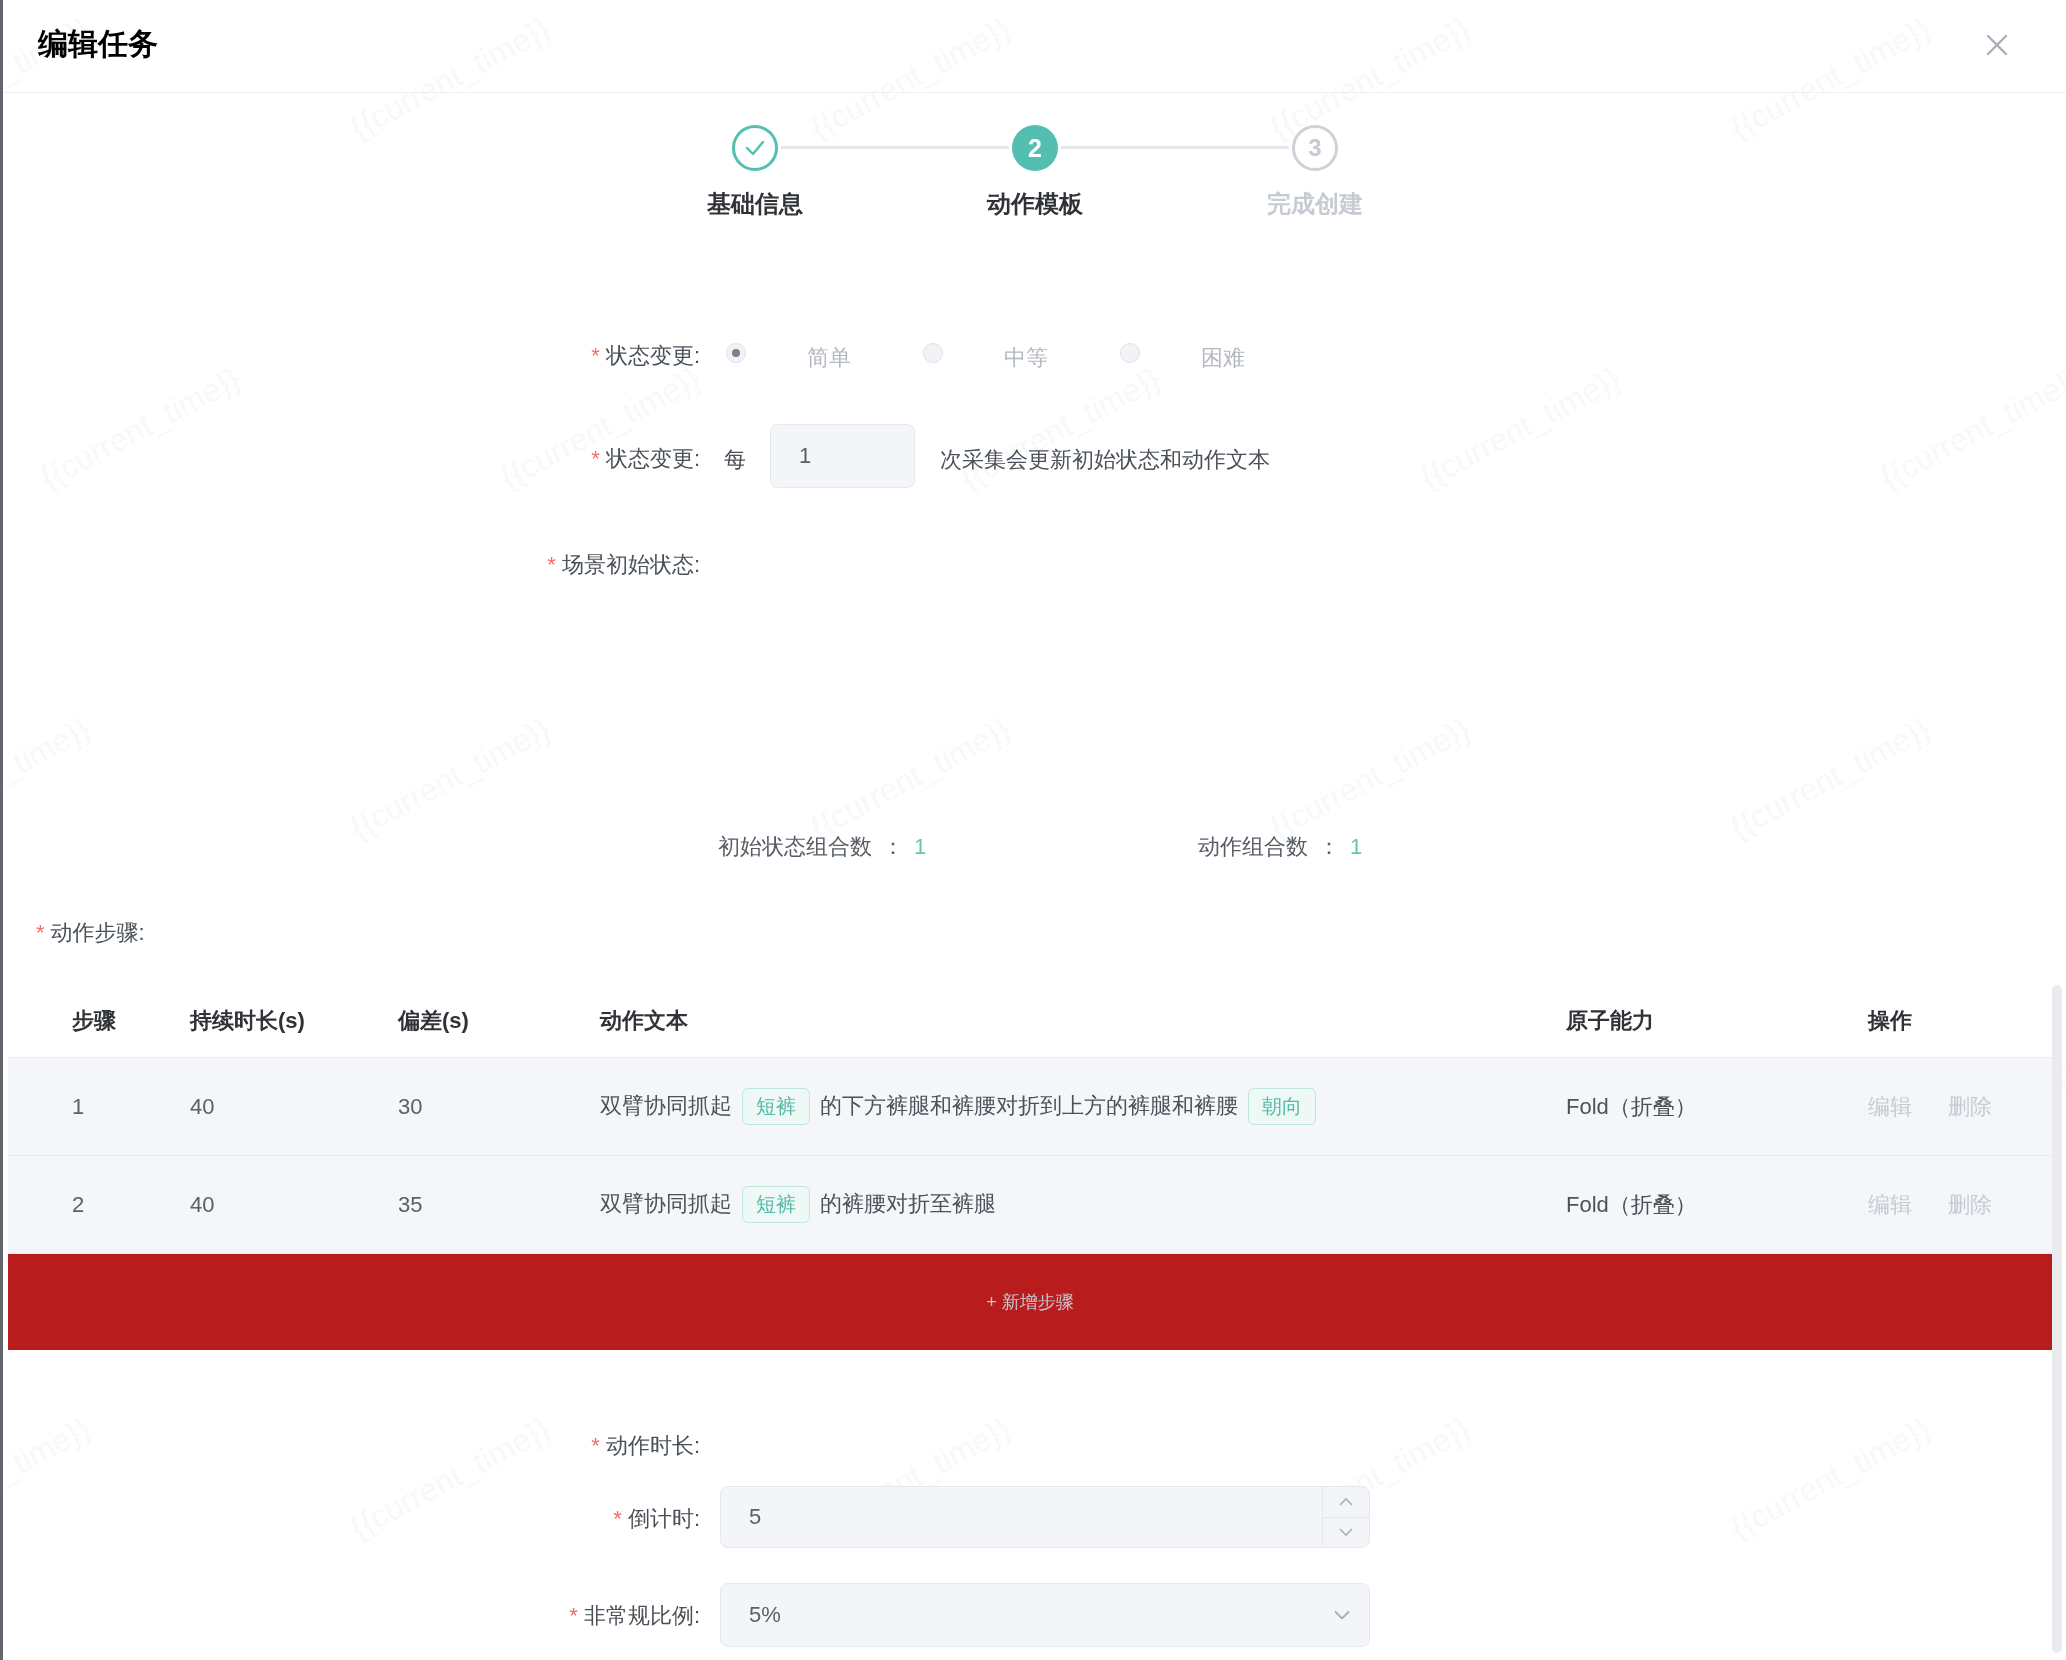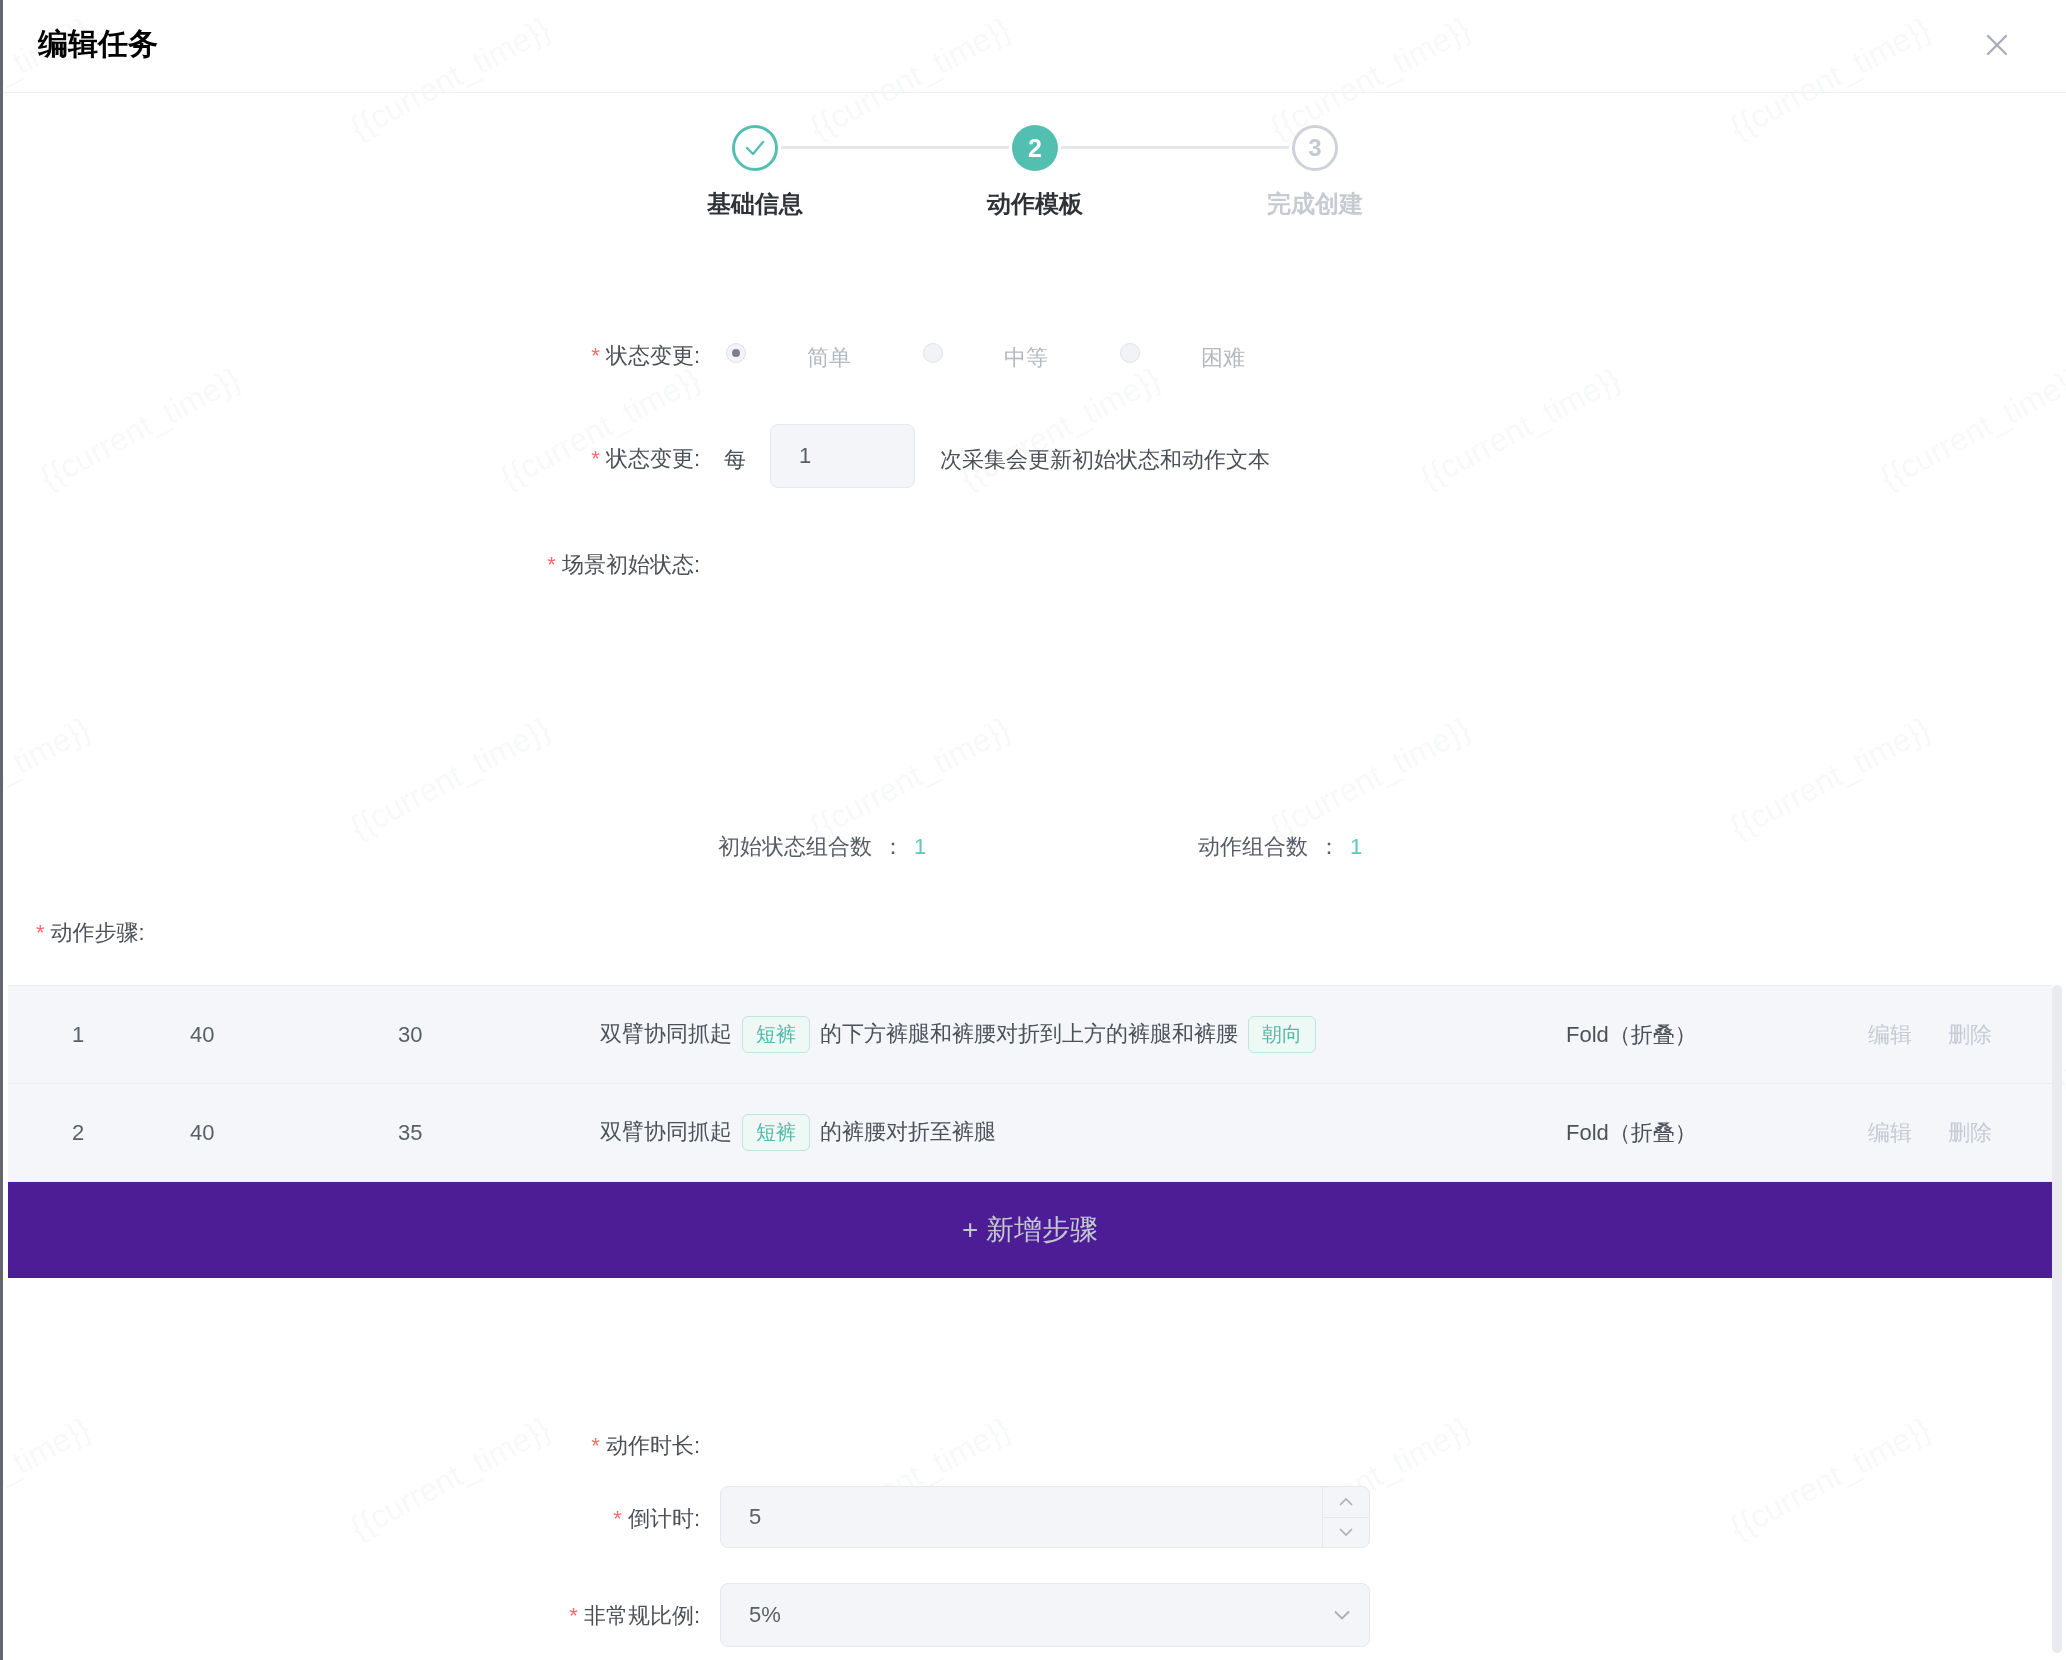--- a/index.html
+++ b/index.html
@@ -66,22 +66,22 @@
   .trow.head{height:72px;background:#fff;border-top:none;font-weight:700;color:#2f3237;}
   .cell{font-size:22px;color:#5b6068;}
   .trow .cell:nth-child(1){padding-left:64px;}
   .trow .cell:nth-child(5){padding-left:16px;}
   .cell.txt{color:#4d525a;white-space:nowrap;}
   .cell.ability{color:#4d525a;padding-left:16px;}
   .cell.ops .op{color:#c6cad2;margin-right:36px;cursor:not-allowed;}
   .trow.head .cell{color:#2f3237;}
   .tag{display:inline-block;padding:3px 13px;margin:0 10px;border:1px solid #bce6de;background:#eef9f5;
     color:#55b9aa;border-radius:6px;font-size:20px;line-height:1.45;}
-  .add-row{display:flex;align-items:center;justify-content:center;height:96px;background:#4c1d95;
-    border-top:1px solid #e9ecf1;font-size:28px;color:#c3c8d0;cursor:not-allowed;}
+  .add-row{display:flex;align-items:center;justify-content:center;height:96px;background:#b91c1c;
+    border-top:1px solid #e9ecf1;font-size:18px;color:#c3c8d0;cursor:not-allowed;}
 
   
   .ival{padding-left:28px;display:block;line-height:61px;}
   .spinner{position:absolute;right:0;top:0;bottom:0;width:46px;border-left:1px solid #e4e7ec;display:flex;flex-direction:column;}
   .spinner .sp{flex:1;display:flex;align-items:center;justify-content:center;}
   .spinner .sp:first-child{border-bottom:1px solid #e4e7ec;}
   .sel-arrow{position:absolute;right:18px;top:50%;transform:translateY(-50%);display:flex;}
 
   .scrollbar{position:absolute;left:2052px;top:985px;width:10px;height:668px;background:#e9ebef;border-radius:5px;z-index:3;}
 </style>
@@ -176,20 +176,28 @@
   </div>
   <div class="combo" style="left:1198px;">
     <span>动作组合数</span><span class="csep">：</span><span class="cv">1</span>
   </div>
 
   <div class="steps-label">
     <i class="req">*</i><span>动作步骤:</span>
   </div>
 
   <div class="table">
+    <div class="trow head" id="thead">
+        <div class="cell">步骤</div>
+        <div class="cell">持续时长(s)</div>
+        <div class="cell">偏差(s)</div>
+        <div class="cell">动作文本</div>
+        <div class="cell">原子能力</div>
+        <div class="cell">操作</div>
+      </div>
     <div id="tbody">
         <div class="trow">
           <div class="cell num">1</div>
           <div class="cell num">40</div>
           <div class="cell num">30</div>
           <div class="cell txt"><span>双臂协同抓起</span><span class="tag">短裤</span><span>的下方裤腿和裤腰对折到上方的裤腿和裤腰</span><span class="tag">朝向</span></div>
           <div class="cell ability">Fold（折叠）</div>
           <div class="cell ops"><span class="op">编辑</span><span class="op">删除</span></div>
         </div>
         <div class="trow">

